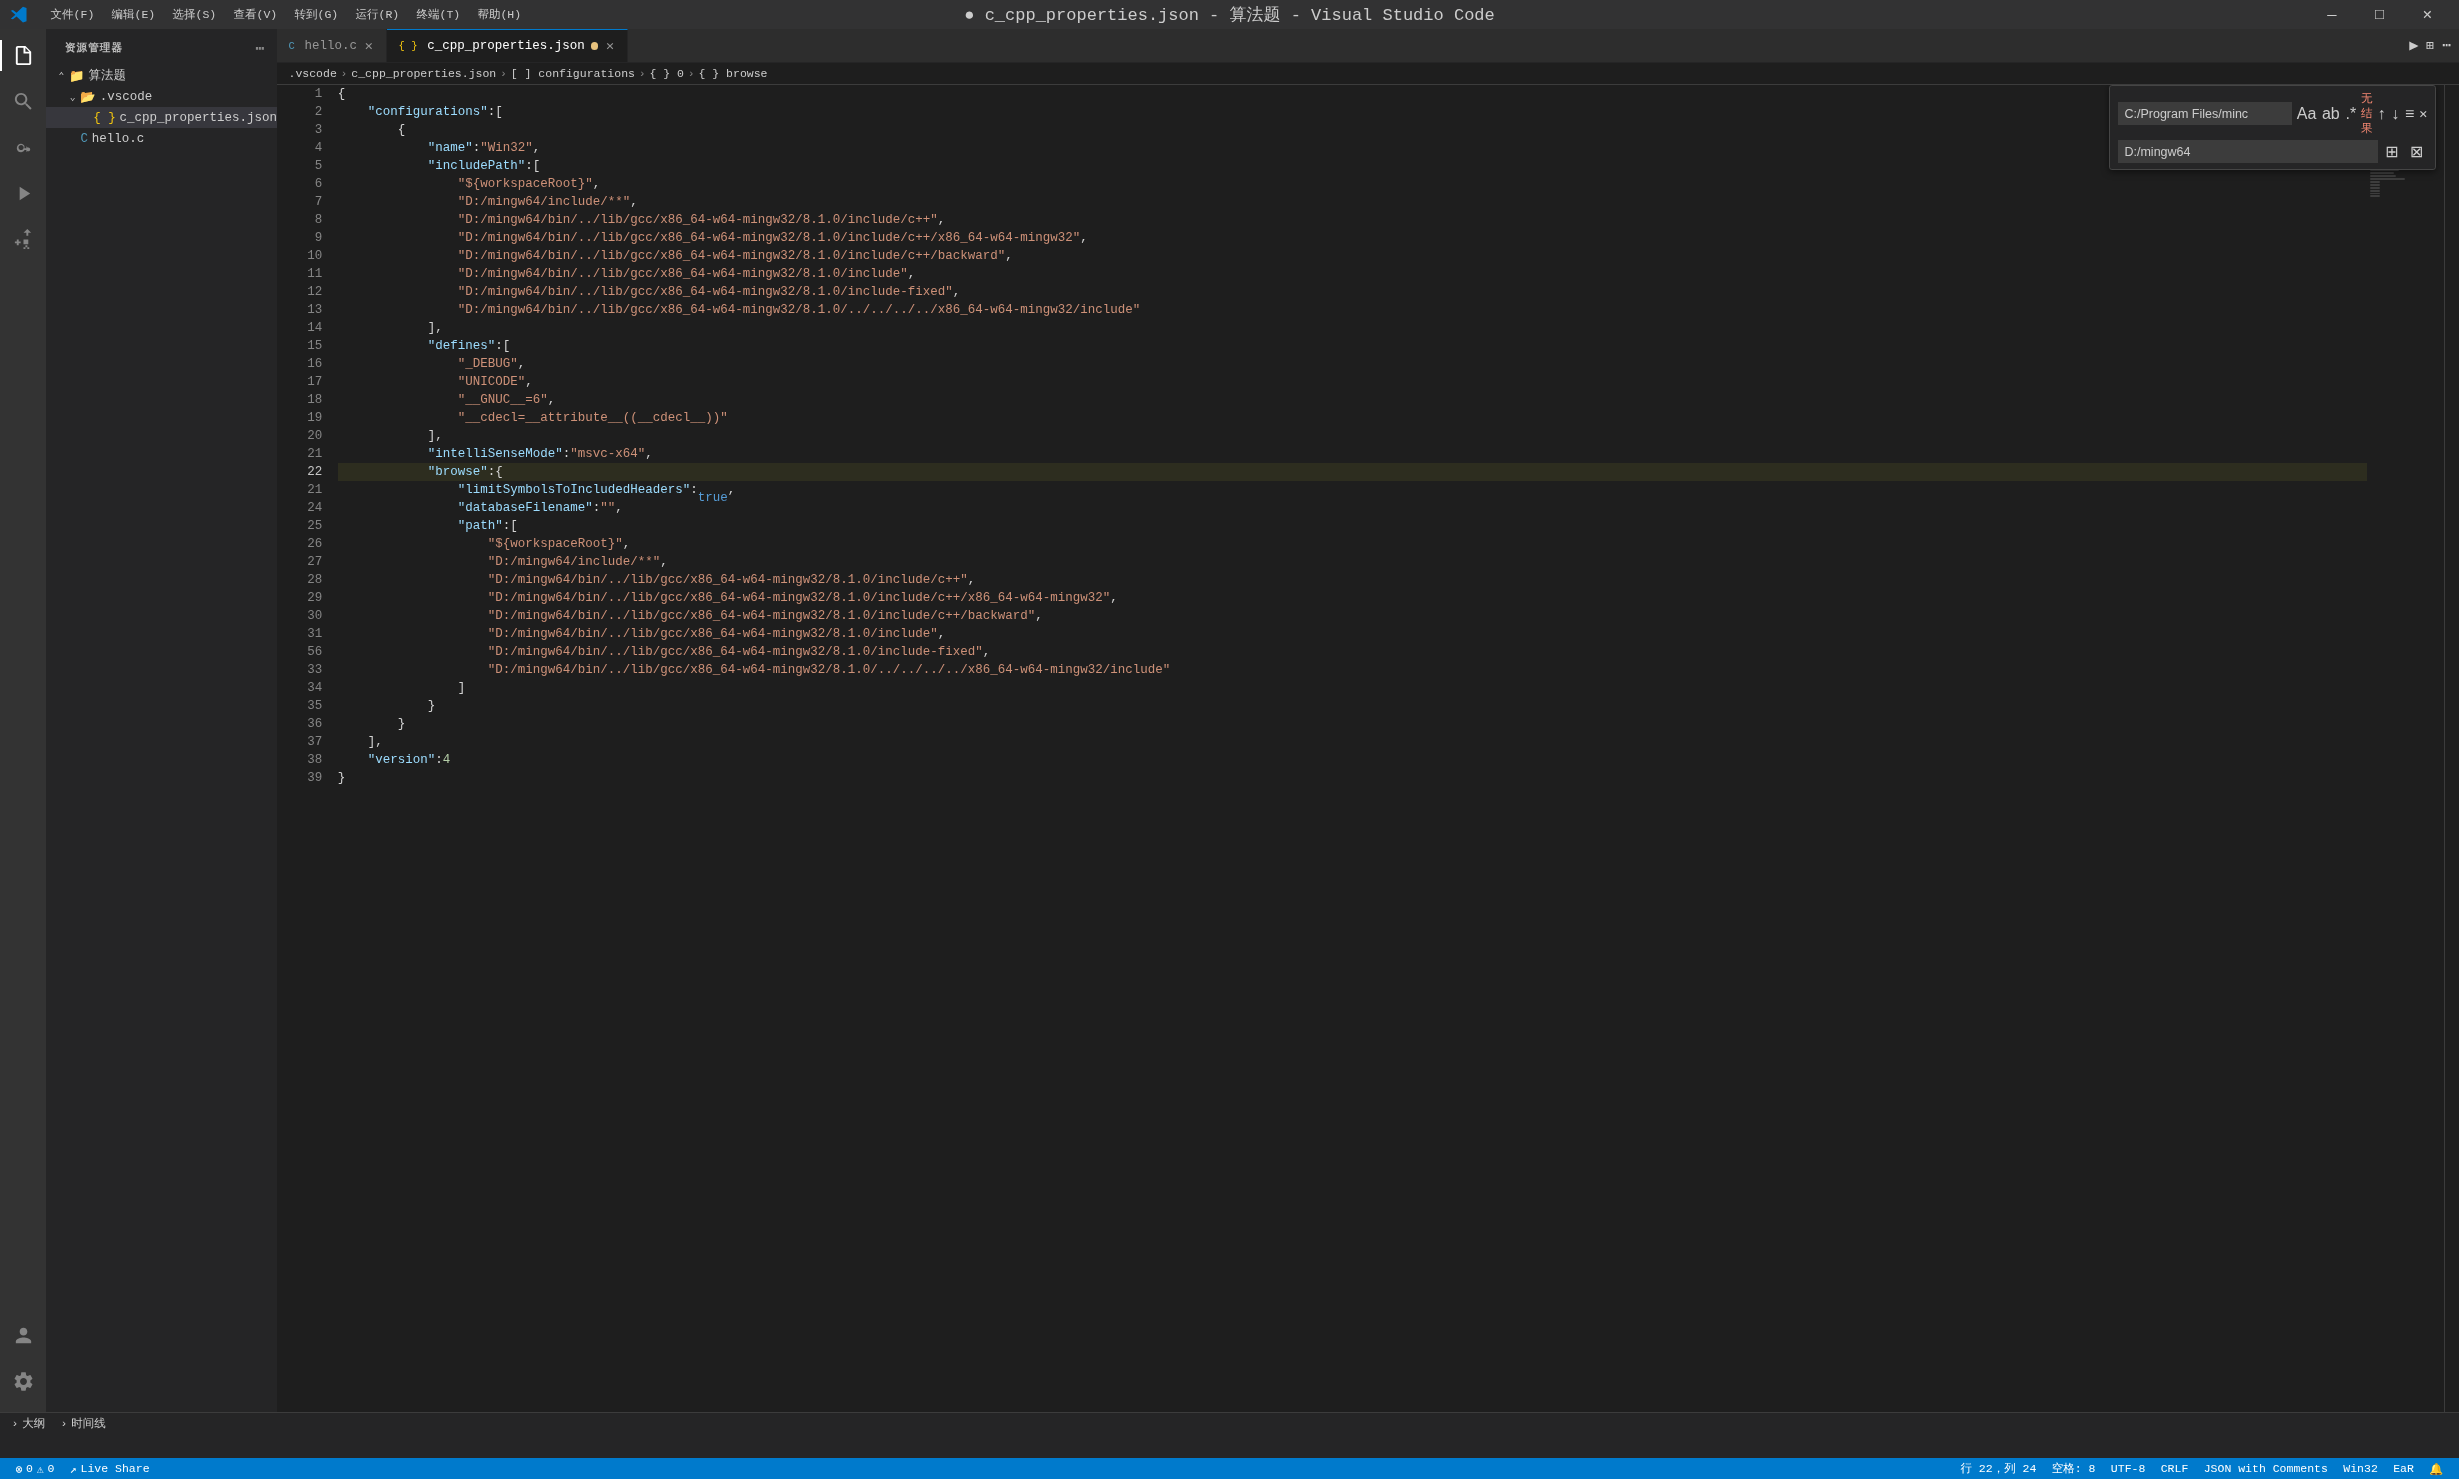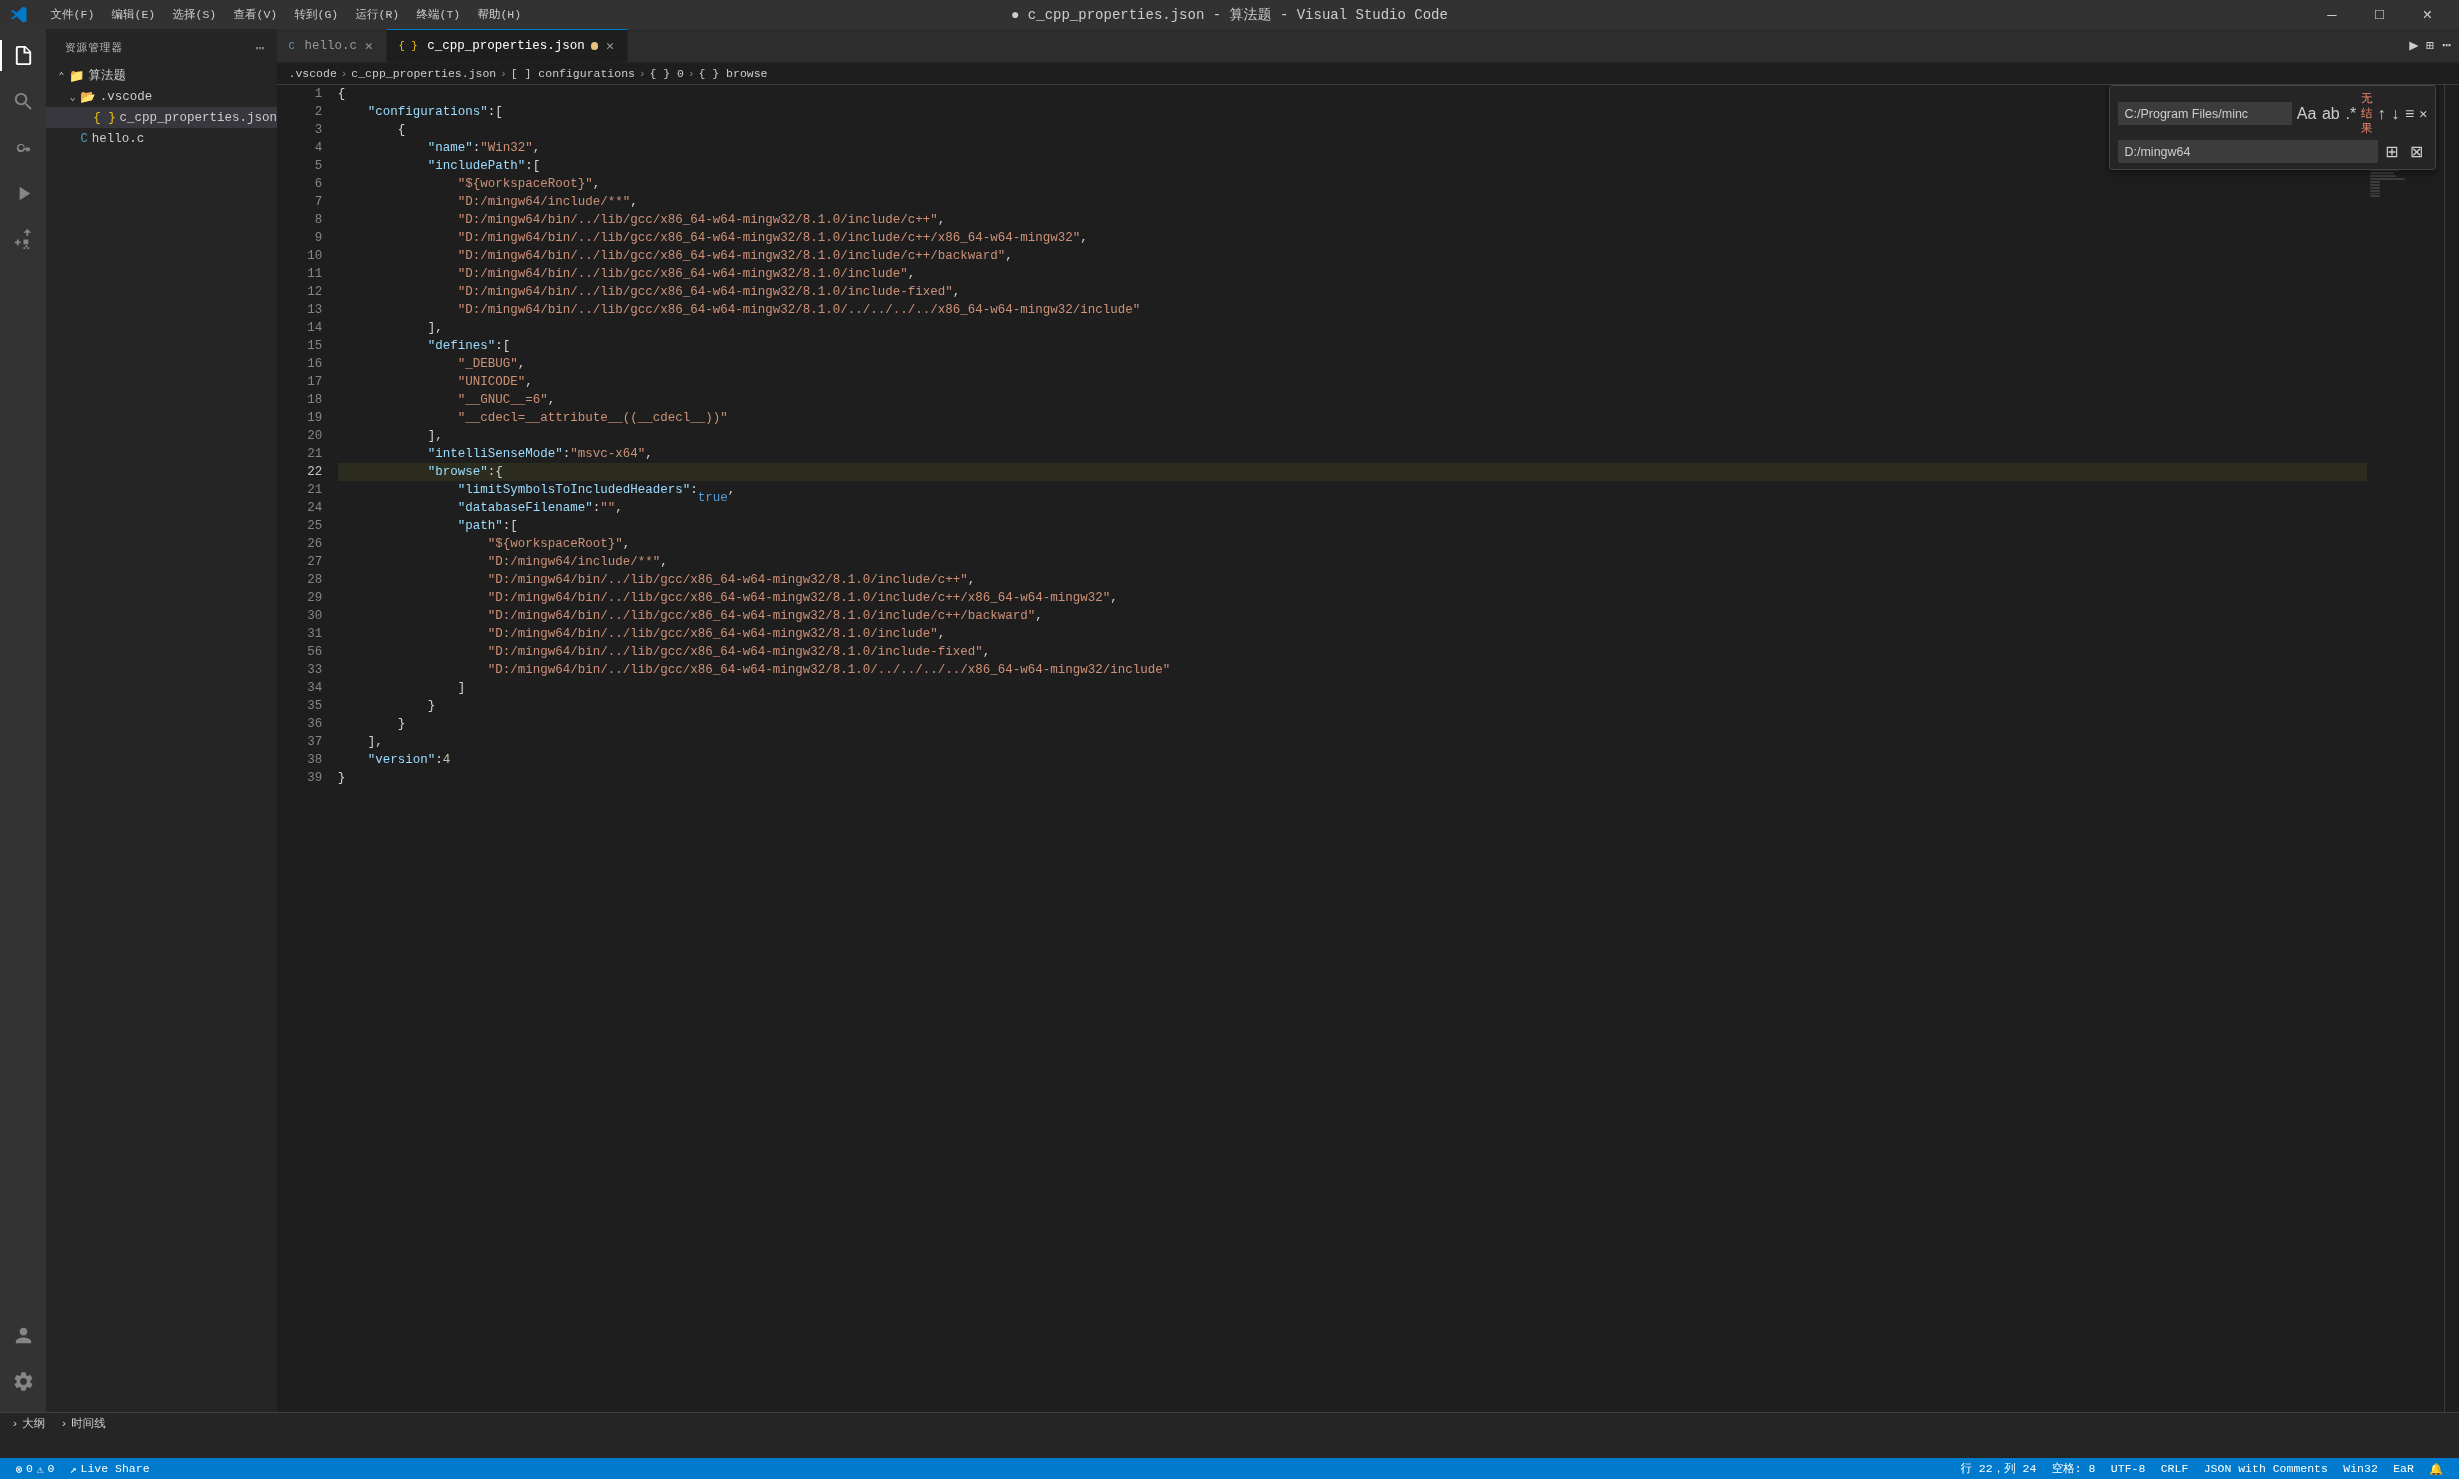--- a/index.html
+++ b/index.html
@@ -43,21 +43,21 @@
       padding: 1.9px 7.7px;
       color: #cccccc;
       font-size: 11.5px;
       cursor: pointer;
     }
     #titlebar-title {
       position: absolute;
       left: 50%;
       transform: translateX(-50%);
       color: #cccccc;
-      font-size: 14px;
+      font-size: 17px;
     }
     #titlebar-controls {
       display: flex;
       gap: 3.8px;
     }
     .title-btn {
       width: 44px;
       height: 29px;
       display: flex;
       align-items: center;
@@ -120,21 +120,21 @@
       width: 231px;
       background: #252526;
       display: flex;
       flex-direction: column;
       flex-shrink: 0;
       overflow: hidden;
     }
     #sidebar-header {
       padding: 9.6px 11.5px 3.8px 19px;
       font-size: 10.6px;
-      font-weight: normal;
+      font-weight: bold;
       letter-spacing: 1px;
       color: #bbbbbb;
       text-transform: uppercase;
       display: flex;
       justify-content: space-between;
       align-items: center;
     }
     .sidebar-dots {
       color: #888;
       font-size: 15.4px;

